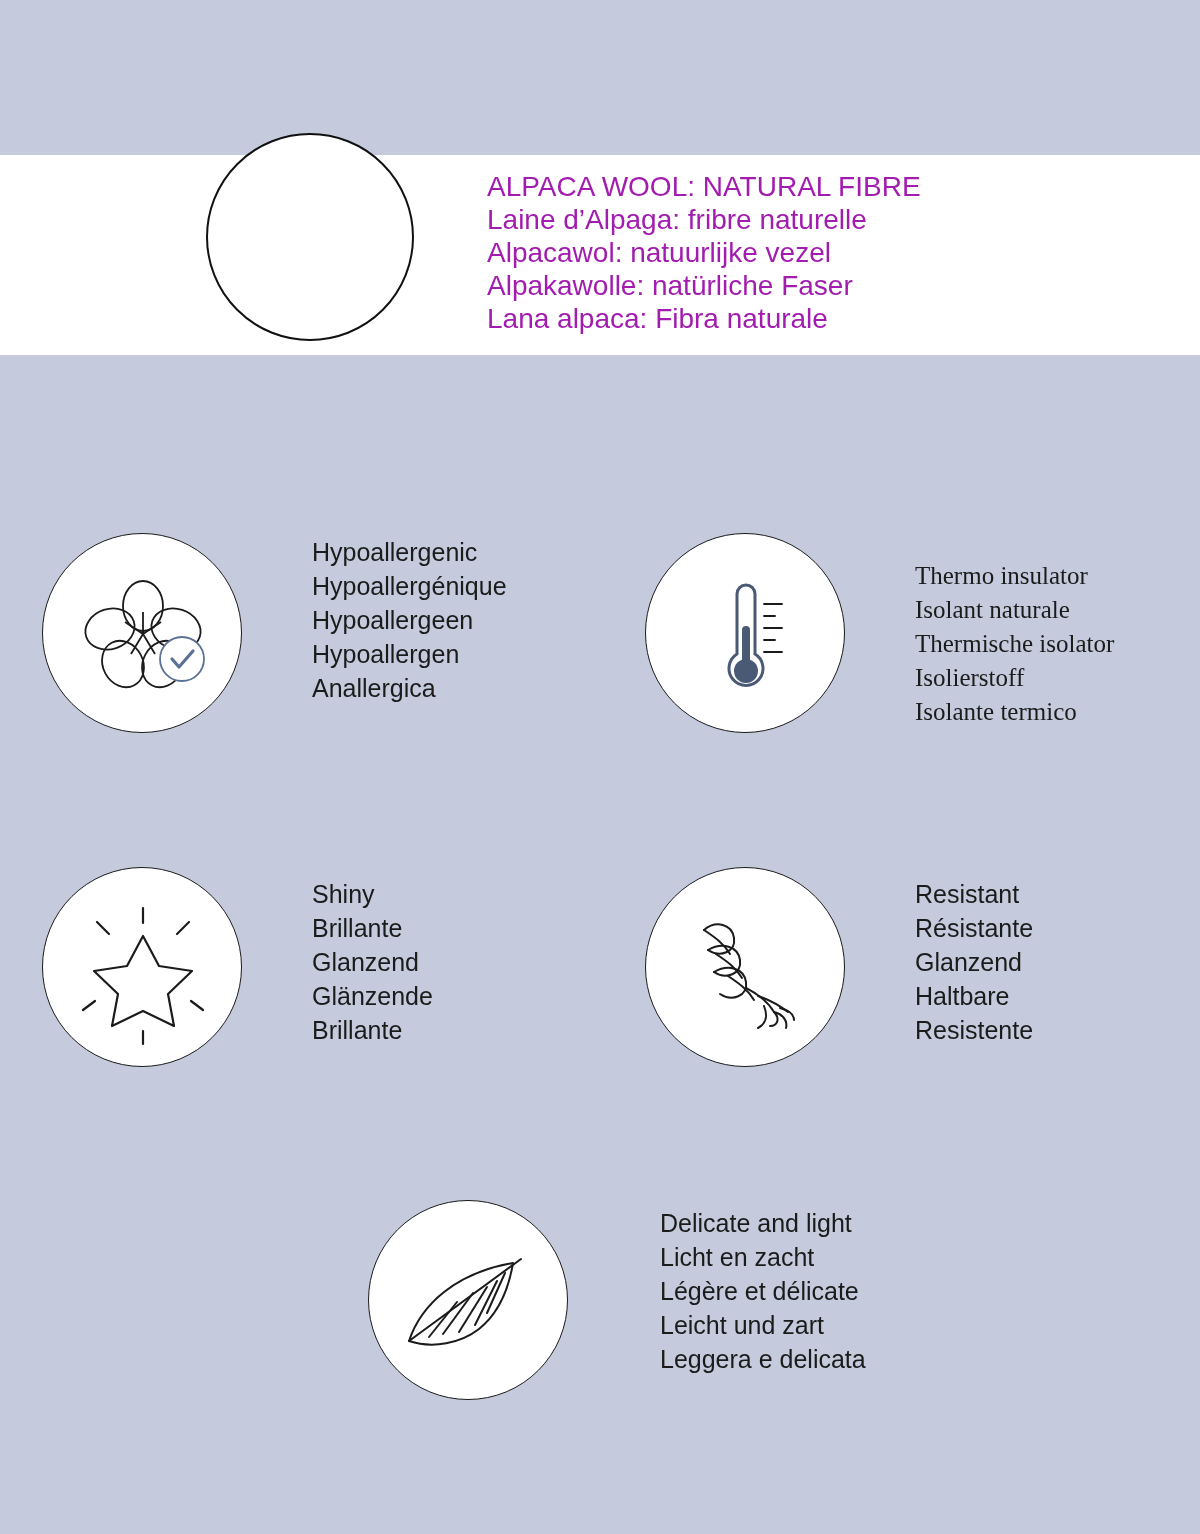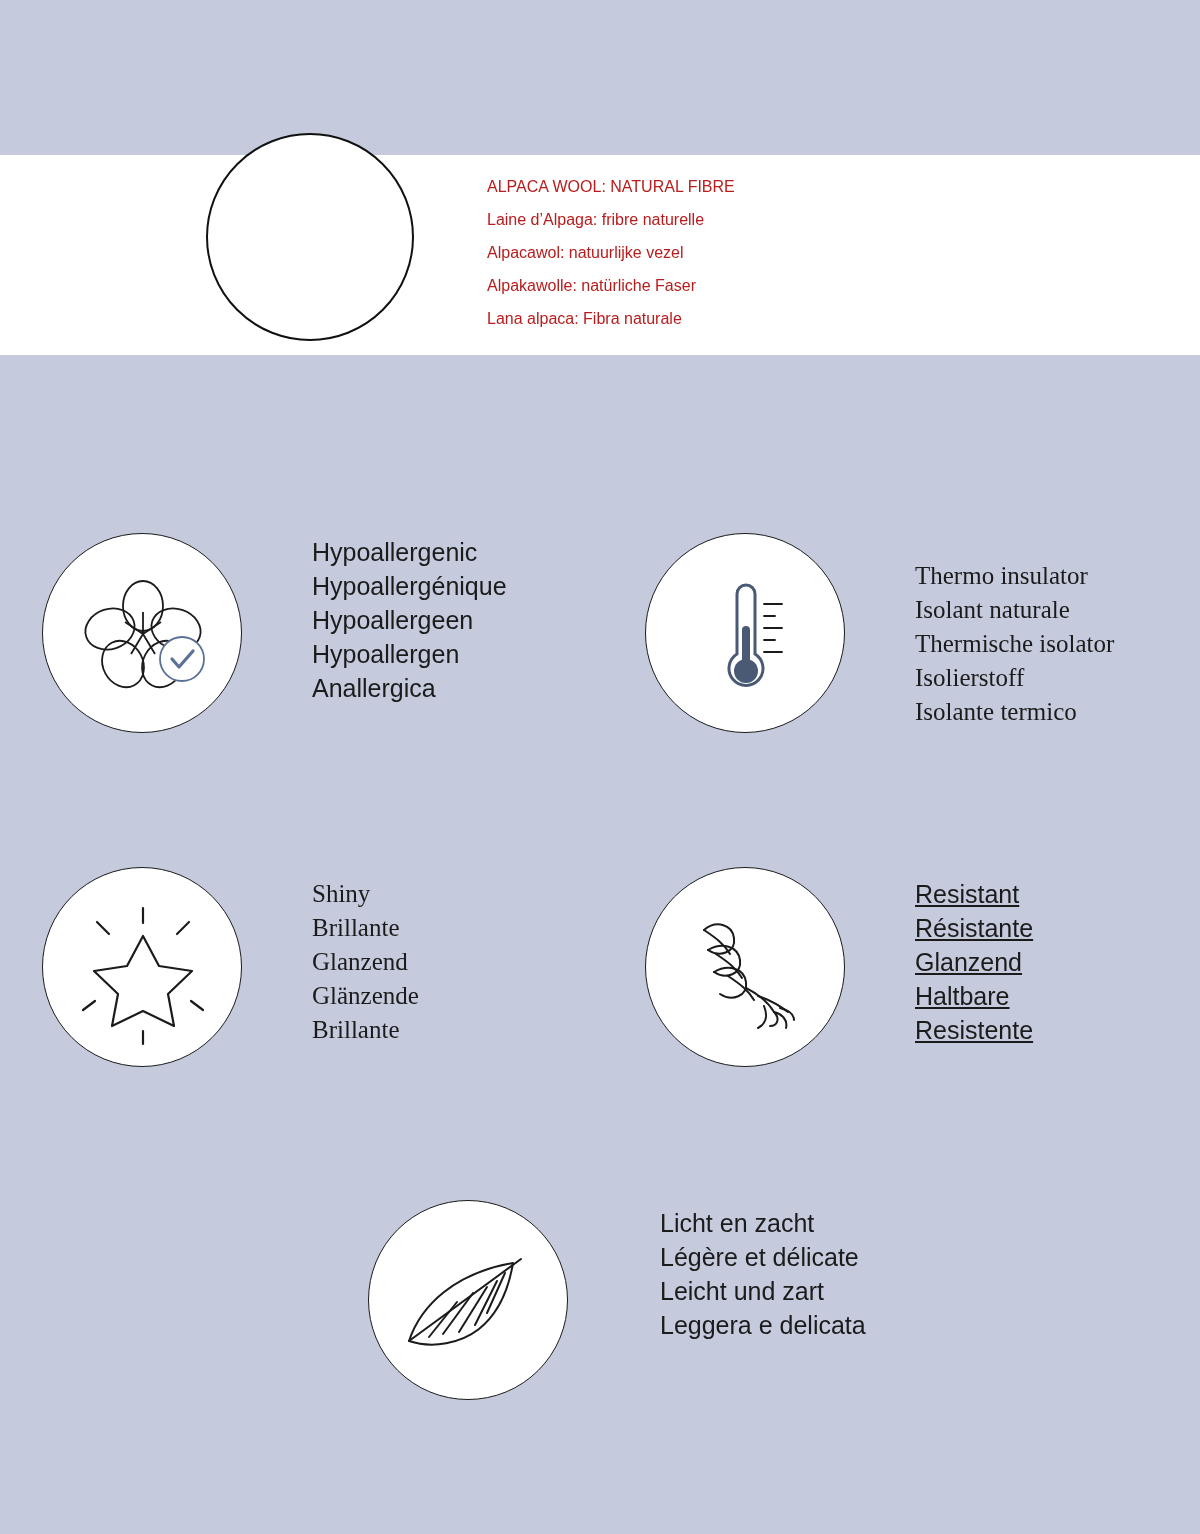--- a/index.html
+++ b/index.html
@@ -46,23 +46,23 @@
     box-sizing: border-box;
   }
 
   .header-text {
     position: absolute;
     left: 487px;
     top: 170px;
     width: 640px;
   }
   .header-text .line {
-    font-size: 16px;
+    font-size: 28px;
     line-height: 33px;
-    color: #b91c1c;
+    color: #a21caf;
     white-space: nowrap;
   }
 
   
   .feature {
     position: absolute;
   }
   .feature .circle {
     position: absolute;
     left: 0;
@@ -92,23 +92,23 @@
     white-space: nowrap;
     margin-left: 48px;
   }
 
   
   #feature-hypoallergenic { left: 42px;  top: 533px; }
   #feature-hypoallergenic .labels { top: 2px; }
   #feature-thermo         { left: 645px; top: 533px; }
   #feature-thermo .labels { left: 222px; top: 26px; font-family: Liberation Serif, serif; }
   #feature-shiny          { left: 42px;  top: 867px; }
-  #feature-shiny .labels  { top: 10px; font-family: Liberation Serif, serif; }
+  #feature-shiny .labels  { top: 10px; }
   #feature-resistant      { left: 645px; top: 867px; }
-  #feature-resistant .labels { left: 222px; top: 10px; text-decoration: underline; }
+  #feature-resistant .labels { left: 222px; top: 10px; }
   #feature-delicate       { left: 368px; top: 1200px; }
   #feature-delicate .labels { left: 244px; top: 6px; }
 
   .sr { position:absolute; width:1px; height:1px; overflow:hidden; clip:rect(0 0 0 0); }
 </style>
 </head>
 <body>
 
 <div class="header-band"></div>
 
@@ -266,18 +266,19 @@
         <path d="M40,140 L152,58"></path>
         <path d="M74,133 L104,92"></path>
         <path d="M90,131 L118,86"></path>
         <path d="M106,124 L128,80"></path>
         <path d="M60,136 L88,101"></path>
         <path d="M118,112 L136,72"></path>
       </g>
     </svg>
   </div>
   <div class="labels">
+    <div class="line">Delicate and light</div>
     <div class="line">Licht en zacht</div>
     <div class="line">Légère et délicate</div>
     <div class="line">Leicht und zart</div>
     <div class="line">Leggera e delicata</div>
   </div>
 </div>
 
 </body></html>

